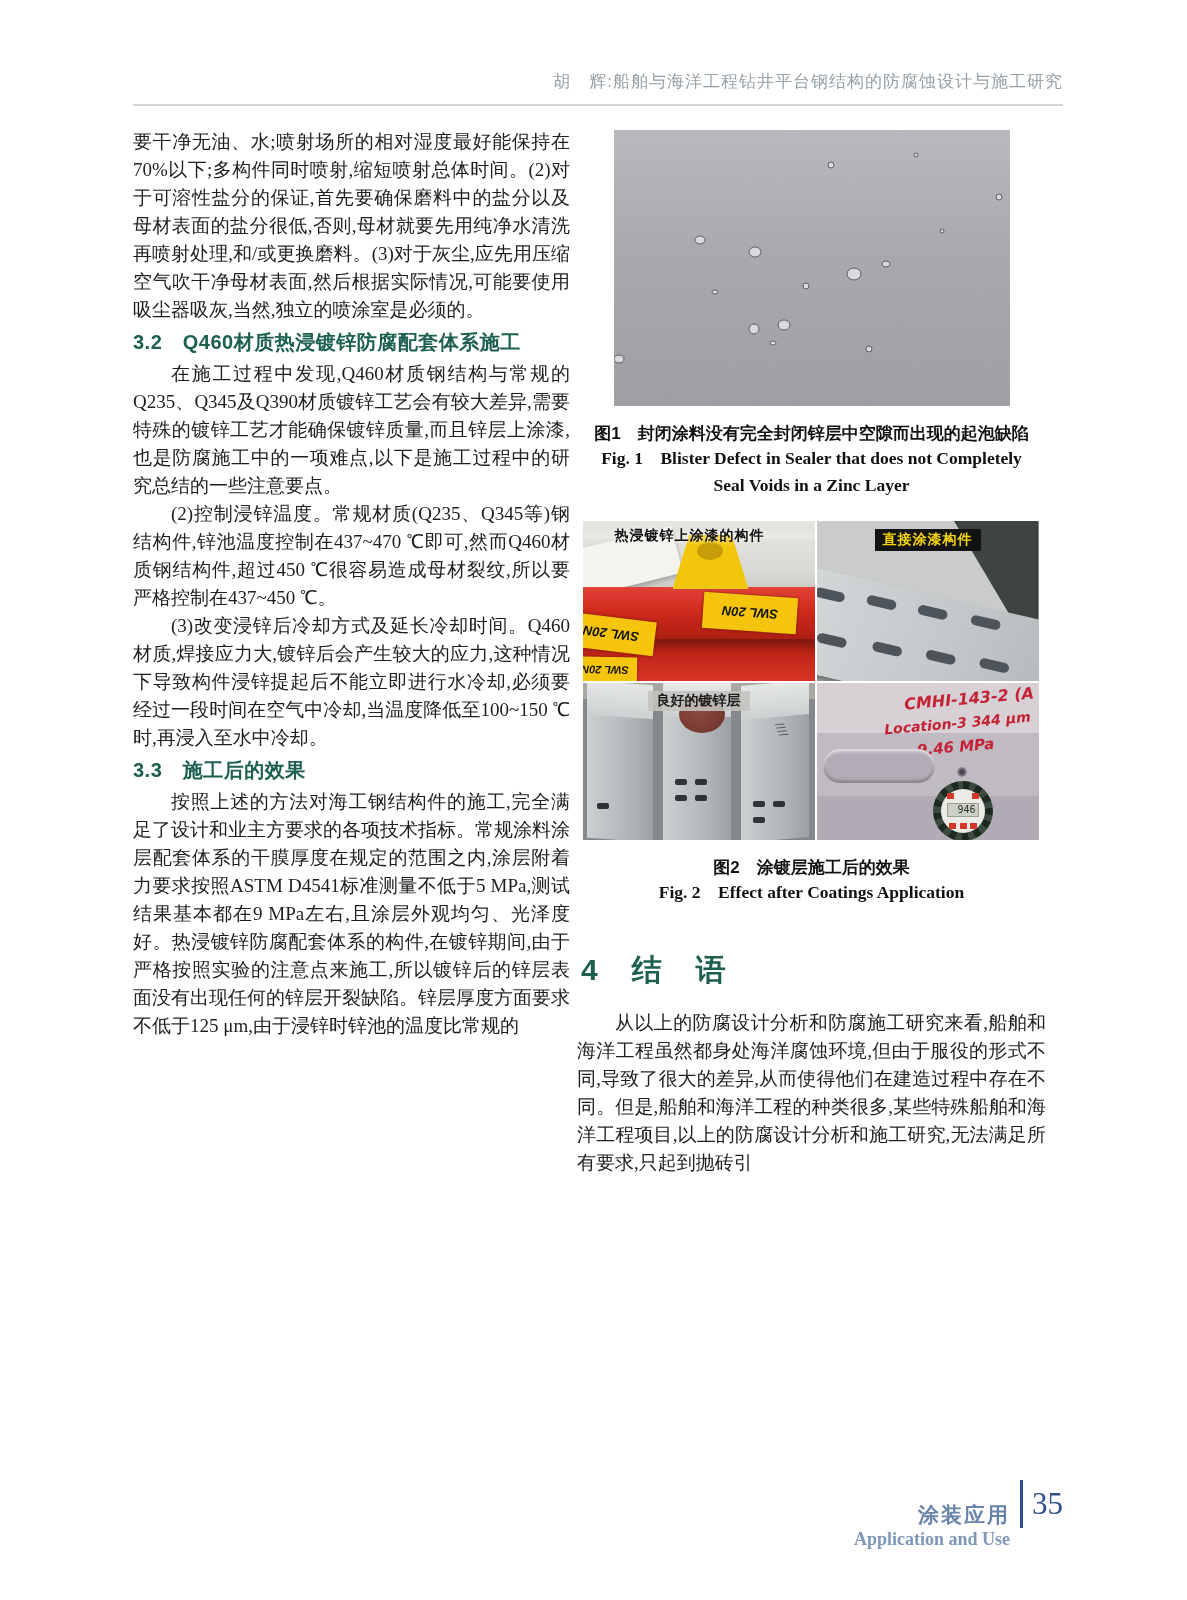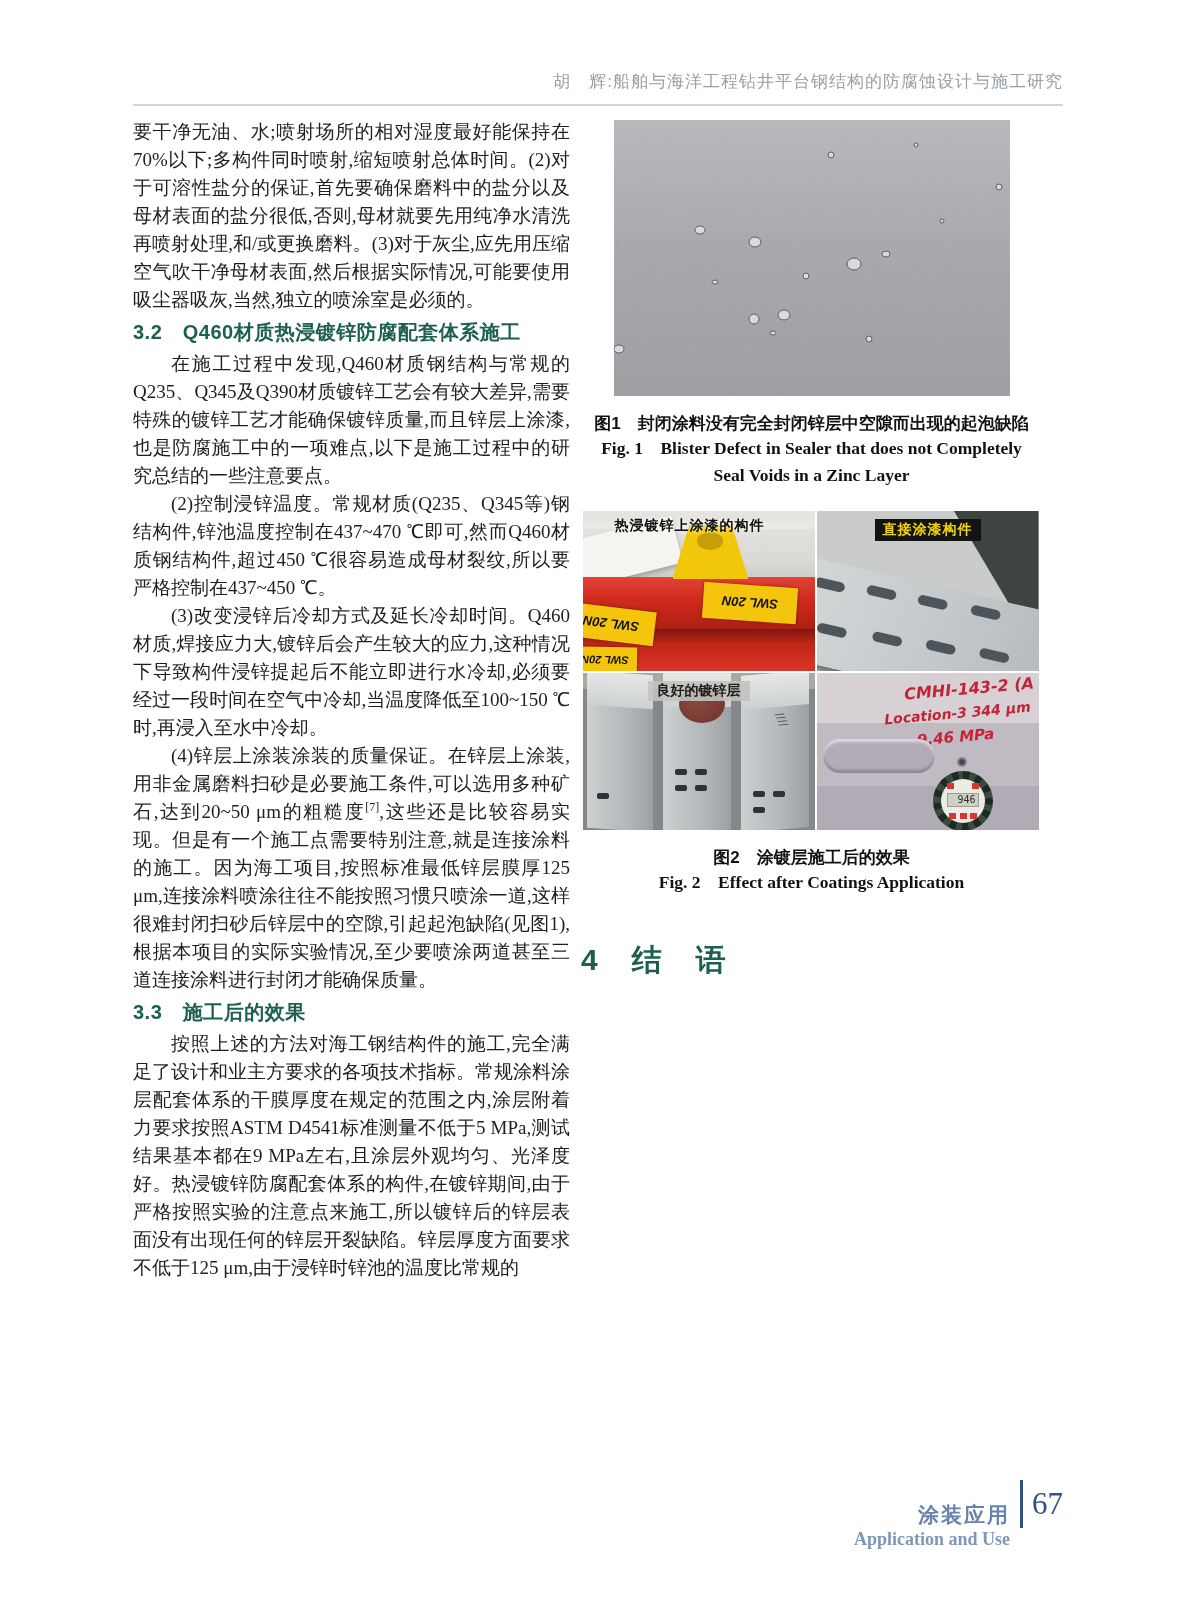--- a/index.html
+++ b/index.html
@@ -10,21 +10,21 @@
     font-family:"Liberation Serif", serif; color:#212121;
   }
   
   .running-head {
     position:absolute; left:133px; top:70px; width:930px;
     text-align:right; font-size:17px; color:#97a1a8;
     padding-bottom:11px; border-bottom:2px solid #d0d5d8;
     font-family:"Liberation Sans", sans-serif; letter-spacing:1px;
   }
   
-  .columns { position:absolute; left:133px; top:118px; width:930px; display:flex; gap:7px; }
+  .columns { position:absolute; left:133px; top:128px; width:930px; display:flex; gap:7px; }
   .col-left  { width:437px; }
   .col-right { width:469px; }
   .para {
     font-size:19px; line-height:28px; text-align:justify; text-indent:2em;
     color:#1e1e1e;
   }
   .para.flush { text-indent:0; }
   sup { font-size:12px; vertical-align:super; line-height:0; }
   h3.sec {
     font-family:"Liberation Sans", sans-serif; font-weight:bold;
@@ -138,21 +138,20 @@
   <div class="running-head">胡　辉:船舶与海洋工程钻井平台钢结构的防腐蚀设计与施工研究</div>
 
   <div class="columns">
 
     <div class="col-left">
       <p class="para flush">要干净无油、水;喷射场所的相对湿度最好能保持在70%以下;多构件同时喷射,缩短喷射总体时间。(2)对于可溶性盐分的保证,首先要确保磨料中的盐分以及母材表面的盐分很低,否则,母材就要先用纯净水清洗再喷射处理,和/或更换磨料。(3)对于灰尘,应先用压缩空气吹干净母材表面,然后根据实际情况,可能要使用吸尘器吸灰,当然,独立的喷涂室是必须的。</p>
       <h3 class="sec">3.2　Q460材质热浸镀锌防腐配套体系施工</h3>
       <p class="para">在施工过程中发现,Q460材质钢结构与常规的Q235、Q345及Q390材质镀锌工艺会有较大差异,需要特殊的镀锌工艺才能确保镀锌质量,而且锌层上涂漆,也是防腐施工中的一项难点,以下是施工过程中的研究总结的一些注意要点。</p>
       <p class="para">(2)控制浸锌温度。常规材质(Q235、Q345等)钢结构件,锌池温度控制在437~470 ℃即可,然而Q460材质钢结构件,超过450 ℃很容易造成母材裂纹,所以要严格控制在437~450 ℃。</p>
       <p class="para">(3)改变浸锌后冷却方式及延长冷却时间。Q460材质,焊接应力大,镀锌后会产生较大的应力,这种情况下导致构件浸锌提起后不能立即进行水冷却,必须要经过一段时间在空气中冷却,当温度降低至100~150 ℃时,再浸入至水中冷却。</p>
-      <p class="para"><span>(4)锌层上涂装涂装的质量保证。在锌层上涂装,用非金属磨料扫砂是必要施工条件,可以选用多种矿石,达到20~50 μm的粗糙度</span><sup>[7]</sup><span>,这些还是比较容易实现。但是有一个施工点需要特别注意,就是连接涂料的施工。因为海工项目,按照标准最低锌层膜厚125 μm,连接涂料喷涂往往不能按照习惯只喷涂一道,这样很难封闭扫砂后锌层中的空隙,引起起泡缺陷(见图1),根据本项目的实际实验情况,至少要喷涂两道甚至三道连接涂料进行封闭才能确保质量。</span></p>
       <h3 class="sec">3.3　施工后的效果</h3>
       <p class="para">按照上述的方法对海工钢结构件的施工,完全满足了设计和业主方要求的各项技术指标。常规涂料涂层配套体系的干膜厚度在规定的范围之内,涂层附着力要求按照ASTM D4541标准测量不低于5 MPa,测试结果基本都在9 MPa左右,且涂层外观均匀、光泽度好。热浸镀锌防腐配套体系的构件,在镀锌期间,由于严格按照实验的注意点来施工,所以镀锌后的锌层表面没有出现任何的锌层开裂缺陷。锌层厚度方面要求不低于125 μm,由于浸锌时锌池的温度比常规的</p>
     </div>
 
     <div class="col-right">
 
       <div class="fig1-wrap">
         <svg class="fig1-svg" viewBox="0 0 396 276" xmlns="http://www.w3.org/2000/svg">
           <defs>
             <linearGradient id="bgGrad" x1="0" y1="0" x2="0" y2="1">
@@ -255,25 +254,26 @@
                 <div class="gbtn gb5"></div>
             </div>
           </div>
         </div>
 
       </div>
       <div class="cap-zh">图2　涂镀层施工后的效果</div>
       <div class="cap-en">Fig. 2　Effect after Coatings Application</div>
 
       <h2 class="sec4">4　结　语</h2>
+      <p class="para">从以上的防腐设计分析和防腐施工研究来看,船舶和海洋工程虽然都身处海洋腐蚀环境,但由于服役的形式不同,导致了很大的差异,从而使得他们在建造过程中存在不同。但是,船舶和海洋工程的种类很多,某些特殊船舶和海洋工程项目,以上的防腐设计分析和施工研究,无法满足所有要求,只起到抛砖引</p>
     </div>
   </div>
 
   <div class="footer">
     <div class="footer-labels">
       <div class="footer-zh">涂装应用</div>
       <div class="footer-en">Application and Use</div>
     </div>
     <div class="footer-bar"></div>
-    <div class="footer-num">67</div>
+    <div class="footer-num">35</div>
   </div>
 
 </div>
 
 </body></html>

